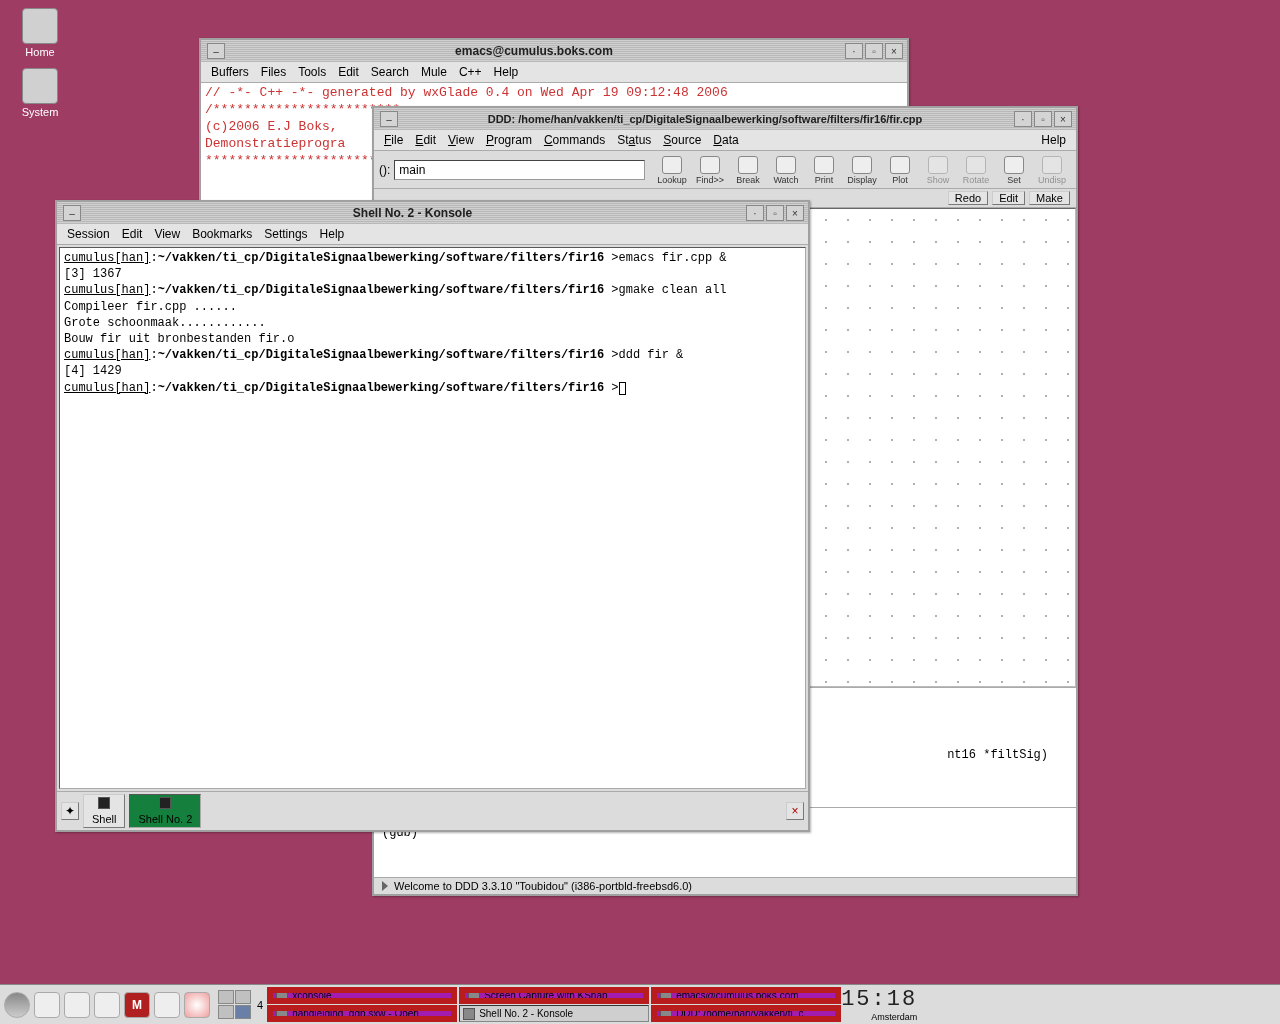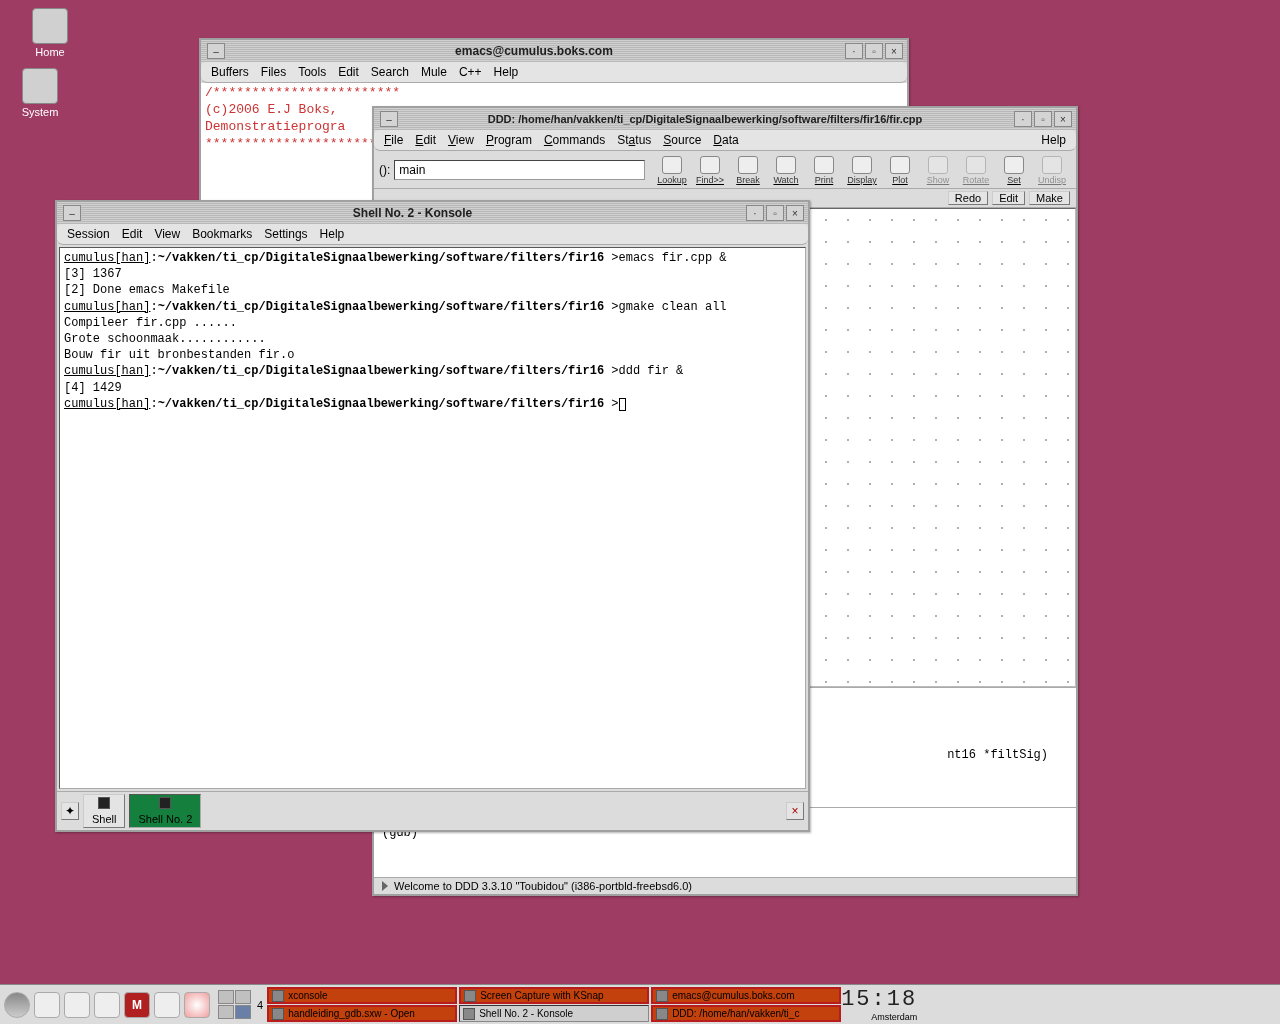--- a/index.html
+++ b/index.html
@@ -34,35 +34,34 @@
 .tb-mid { flex: 1; text-align: center; font-weight: bold; color: #202020; font-size: 12px; }
 .tb-btn {
   width: 18px; height: 16px; margin-left: 2px;
   border: 1px solid #888; background: #d4d4d4;
   display: inline-flex; align-items: center; justify-content: center;
   font-size: 10px; color: #333;
 }
 .menubar {
   background: #e4e4e4; padding: 2px 6px; display: flex; gap: 4px;
   border-bottom: 1px solid #aaa;
-  border-radius: 6px;
 }
 .menubar span { padding: 1px 4px; cursor: default; }
 .menubar span u { text-decoration: underline; }
 .content-white { background: #fff; flex: 1; overflow: hidden; }
 
 
 .emacs-code { font-family: "Courier New", monospace; font-size: 13px; padding: 2px 4px; line-height: 1.3; }
 .emacs-code .red { color: #cc3333; }
 
 
 .ddd-toolbar { display: flex; align-items: center; padding: 3px 5px; background: #dcdcdc; border-bottom: 1px solid #aaa; }
 .ddd-toolbar .lbl { margin-right: 4px; }
 .ddd-input { width: 275px; height: 20px; border: 1px inset #999; background: #fff; padding: 0 4px; font-size: 12px; }
-.ddd-icons { display: flex; margin-left: 8px; text-decoration: underline; }
+.ddd-icons { display: flex; margin-left: 8px; }
 .ddd-ico {
   width: 38px; text-align: center; font-size: 9px; color: #333;
   padding-top: 2px;
 }
 .ddd-ico .g {
   width: 20px; height: 18px; margin: 0 auto 1px;
   border: 1px solid #888; background: #eee; border-radius: 3px;
 }
 .ddd-ico.dis { opacity: .45; }
 .ddd-subbar { background:#dcdcdc; border-bottom:1px solid #aaa; padding:2px 6px; display:flex; gap:4px; }
@@ -93,31 +92,31 @@
   position:absolute; left:0; bottom:0; width:1280px; height:40px;
   background:#dcdcdc; border-top:1px solid #888;
   display:flex; align-items:center; padding:0 4px;
 }
 .tb-ico { width:26px; height:26px; border:1px solid #aaa; background:#eee; border-radius:4px; margin-right:4px; }
 .tb-pager { display:flex; flex-direction:column; gap:1px; margin:0 4px; }
 .tb-pager-row { display:flex; gap:1px; }
 .tb-pager-cell { width:16px; height:14px; background:#c0c0c0; border:1px solid #888; }
 .tb-pager-cell.a { background:#6a7fa8; }
 .task-col { display:flex; flex-direction:column; gap:1px; width:190px; margin-left:2px; }
-.task-item { height:17px; border:2px solid #b91c1c; background:#c2410c; display:flex; align-items:center; padding:0 3px; font-size:10px; overflow:hidden; white-space:nowrap; gap:4px; }
+.task-item { height:17px; border:6px solid #b91c1c; background:#a21caf; display:flex; align-items:center; padding:0 3px; font-size:10px; overflow:hidden; white-space:nowrap; gap:4px; }
 .task-item.active { border:1px inset #888; background:#cfcfcf; }
 .task-item .ti { width:12px;height:12px;background:#888;border:1px solid #555;flex-shrink:0; }
 .clock { margin-left:auto; font-family:"Courier New",monospace; font-size:22px; letter-spacing:2px; color:#222; }
 .clock-box { text-align:right; padding-right:6px; }
 .clock-tz { font-size:9px; letter-spacing:0; }
 </style>
 </head>
 <body>
 
-<div class="desktop-icon" style="left:20px; top:8px;">
+<div class="desktop-icon" style="left:10px; top:8px;">
   <div class="ico"></div>
   <div>Home</div>
 </div>
 <div class="desktop-icon" style="left:10px; top:68px;">
   <div class="ico"></div>
   <div>System</div>
 </div>
 
 <div class="window" style="left:199px; top:38px; width:710px; height:170px;">
   <div class="titlebar">
@@ -131,20 +130,21 @@
     <span>Buffers</span>
     <span>Files</span>
     <span>Tools</span>
     <span>Edit</span>
     <span>Search</span>
     <span>Mule</span>
     <span>C++</span>
     <span>Help</span>
   </div>
   <div class="content-white emacs-code">
+    <div class="red">// -*- C++ -*- generated by wxGlade 0.4 on Wed Apr 19 09:12:48 2006</div>
     <div class="red"></div>
     <div class="red">/************************</div>
     <div class="red"></div>
     <div class="red">(c)2006 E.J Boks,</div>
     <div class="red">Demonstratieprogra</div>
     <div class="red"></div>
     <div class="red">************************</div>
   </div>
 </div>
 
@@ -248,21 +248,20 @@
     <span>Session</span>
     <span>Edit</span>
     <span>View</span>
     <span>Bookmarks</span>
     <span>Settings</span>
     <span>Help</span>
   </div>
   <div class="konsole-term" id="konsole-term">
       <div><span class="pu">cumulus[han]</span>:<b>~/vakken/ti_cp/DigitaleSignaalbewerking/software/filters/fir16</b> &gt;emacs fir.cpp &amp;</div>
       <div>[3] 1367</div>
-      <div>[2]   Done                    emacs Makefile</div>
       <div><span class="pu">cumulus[han]</span>:<b>~/vakken/ti_cp/DigitaleSignaalbewerking/software/filters/fir16</b> &gt;gmake clean all</div>
       <div>Compileer fir.cpp ......</div>
       <div>Grote schoonmaak............</div>
       <div>Bouw fir uit bronbestanden fir.o</div>
       <div><span class="pu">cumulus[han]</span>:<b>~/vakken/ti_cp/DigitaleSignaalbewerking/software/filters/fir16</b> &gt;ddd fir &amp;</div>
       <div>[4] 1429</div>
       <div><span class="pu">cumulus[han]</span>:<b>~/vakken/ti_cp/DigitaleSignaalbewerking/software/filters/fir16</b> &gt;<span class="kon-cursor"></span></div>
     </div>
   <div class="konsole-tabs">
     <div class="kon-newtab">✦</div>

